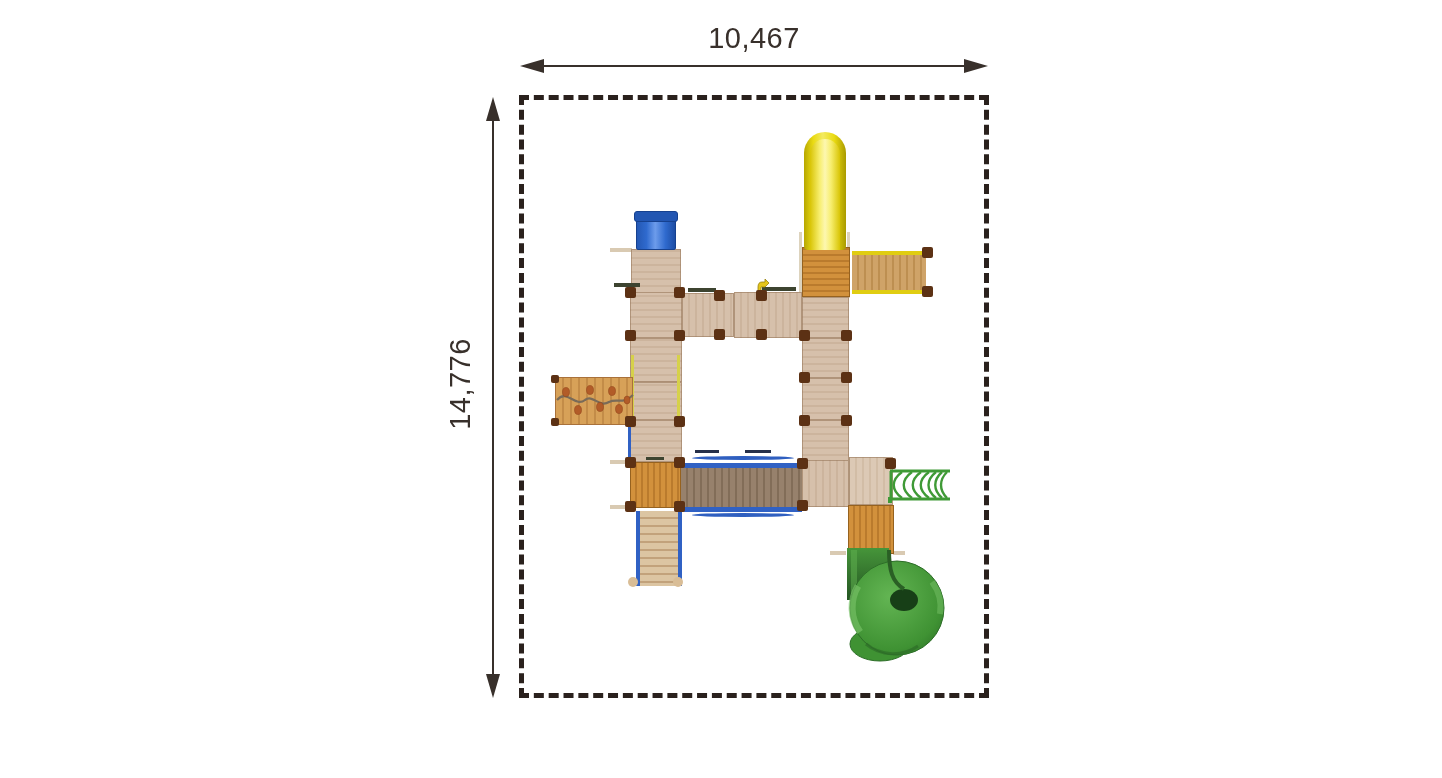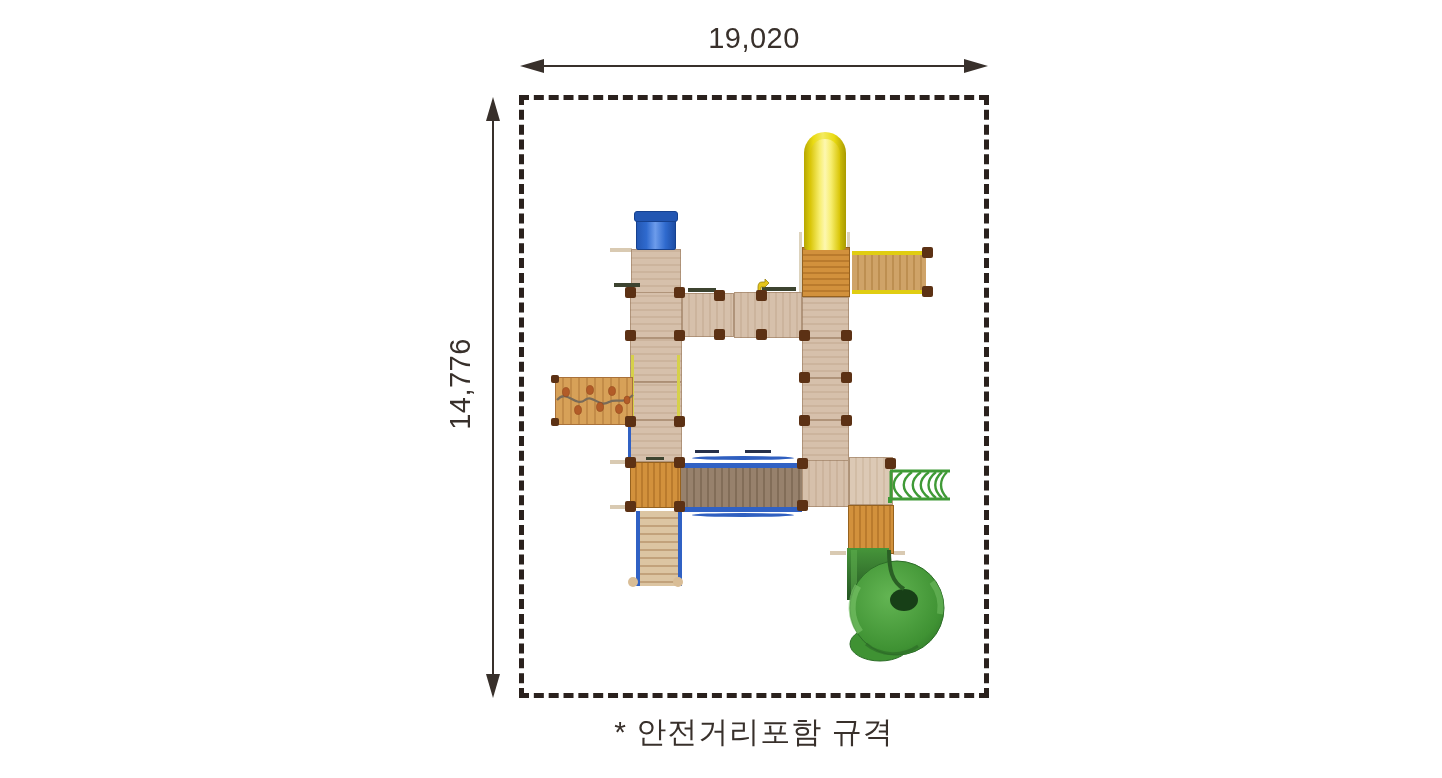--- a/index.html
+++ b/index.html
@@ -72,21 +72,21 @@
   .support { position:absolute; width:3px; background:#ddd3bd; }
 
   svg { position:absolute; overflow:visible; }
 </style>
 </head>
 <body>
 
 <div class="stage">
 
   <div>
-    <div class="dim-label" style="left:519px; top:22px; width:470px;">19,020</div>
+    <div class="dim-label" style="left:519px; top:22px; width:470px;">10,467</div>
     <div class="dim-line" style="left:540px; top:65px; width:426px; height:2px;"></div>
     <div class="ah left" style="left:520px; top:59px;"></div>
     <div class="ah right" style="left:964px; top:59px;"></div>
   </div>
 
   <div>
     <div class="dim-label rot" style="left:395px; top:368px; width:130px; height:32px;">14,776</div>
     <div class="dim-line" style="left:492px; top:116px; width:2px; height:560px;"></div>
     <div class="ah up" style="left:486px; top:97px;"></div>
     <div class="ah down" style="left:486px; top:674px;"></div>
@@ -225,15 +225,14 @@
     <div class="post" style="left:841px; top:330px;"></div>
     <div class="post" style="left:799px; top:372px;"></div>
     <div class="post" style="left:841px; top:372px;"></div>
     <div class="post" style="left:799px; top:415px;"></div>
     <div class="post" style="left:841px; top:415px;"></div>
     <div class="post" style="left:797px; top:458px;"></div>
     <div class="post" style="left:797px; top:500px;"></div>
     <div class="post" style="left:885px; top:458px;"></div>
   </div>
 
-  <div class="footnote">* 안전거리포함 규격</div>
 
 </div>
 
 </body></html>

